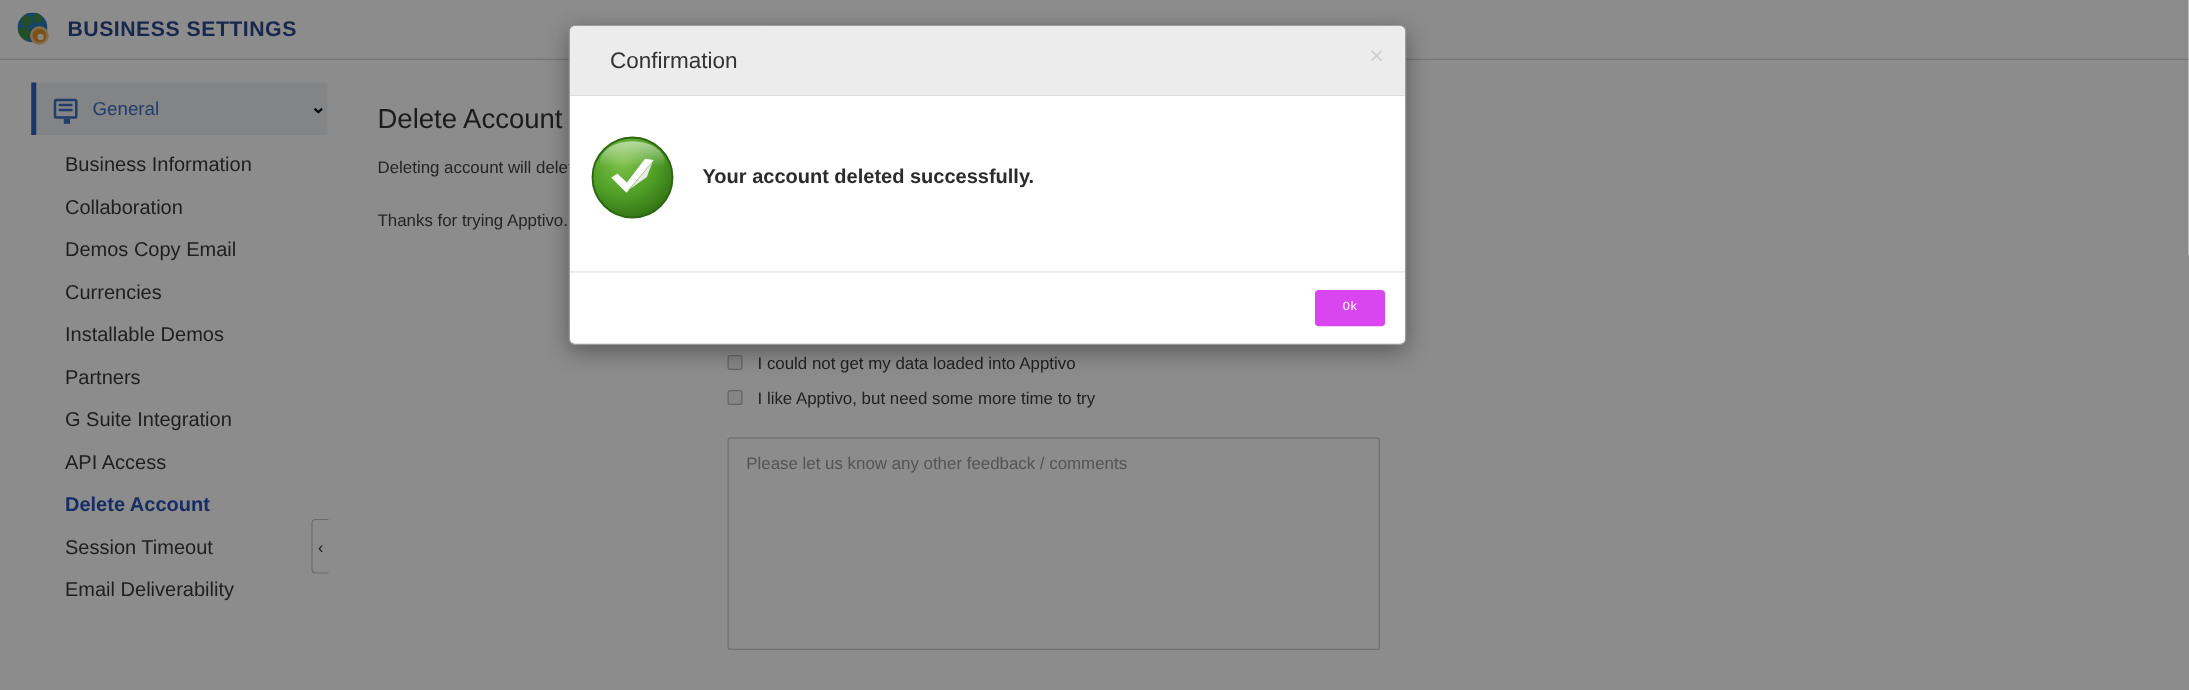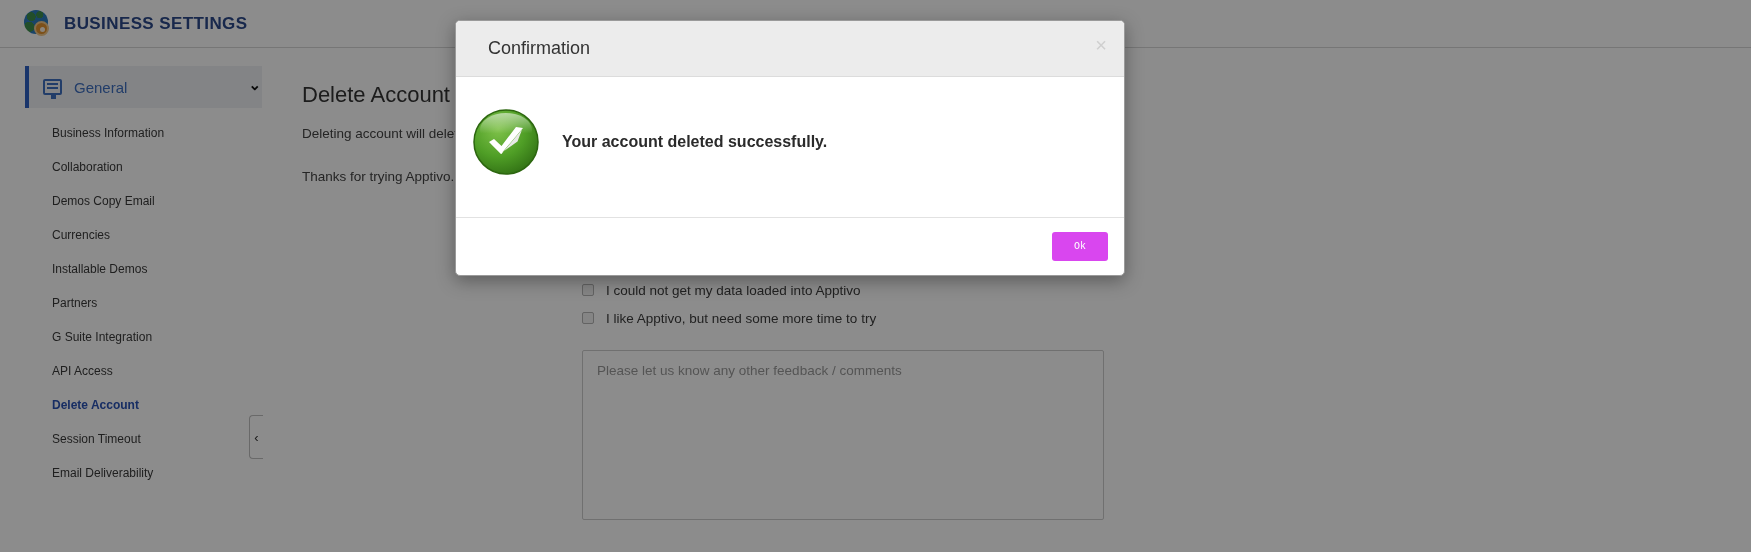--- a/index.html
+++ b/index.html
@@ -8,21 +8,21 @@
     font-family: "Liberation Sans", sans-serif;
     background: #ffffff;
     overflow: hidden;
   }
   .app { position: relative; width: 1751px; height: 552px; background:#fff; }
 
   
   .topbar {
     position: absolute; top:0; left:0; width:1751px; height:48px;
     background:#ffffff; border-bottom:1px solid #d8d8d8;
-    display:flex; align-items:center; padding-left:24px;
+    display:flex; align-items:center; padding-left:14px;
   }
   .brand-icon { width:28px; height:28px; position:relative; flex:0 0 auto; }
   .brand-icon .globe {
     position:absolute; left:0; top:0; width:24px; height:24px; border-radius:50%;
     background:#2e7dbe;
     background-image:
       radial-gradient(circle at 30% 28%, #3f8f4e 0 18%, transparent 19%),
       radial-gradient(circle at 66% 20%, #3f8f4e 0 14%, transparent 15%),
       radial-gradient(circle at 22% 70%, #3f8f4e 0 20%, transparent 21%),
       radial-gradient(circle at 72% 66%, #3f8f4e 0 16%, transparent 17%);
@@ -69,21 +69,21 @@
   .nav-section .label{
     margin-left:12px; font-size:15px; color:#3f6fbf;
   }
   .nav-section .chev{
     position:absolute; right:14px; top:50%; transform:translateY(-60%);
     font-size:15px; color:#111; font-weight:bold;
   }
   .nav-list { margin-top:8px; }
   .nav-item {
     height:34px; display:flex; align-items:center; padding-left:52px;
-    font-size:12px; color:#3a3a3a;
+    font-size:16px; color:#3a3a3a;
   }
   .nav-item.active { color:#2a53b5; font-weight:bold; }
 
   
   .collapse-handle {
     position:absolute; left:249px; top:415px; width:14px; height:44px;
     background:#ffffff; border:1px solid #bfbfbf; border-right:none;
     border-radius:4px 0 0 4px;
     display:flex; align-items:center; justify-content:center;
     font-size:13px; color:#333; z-index:5;

